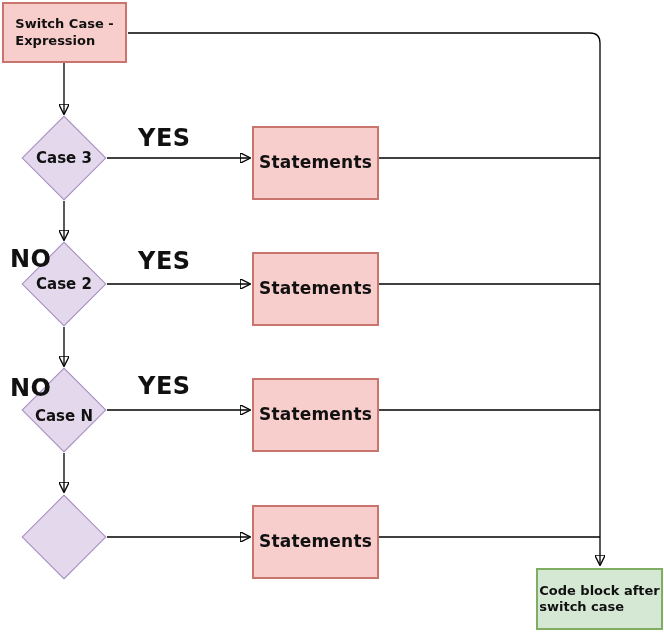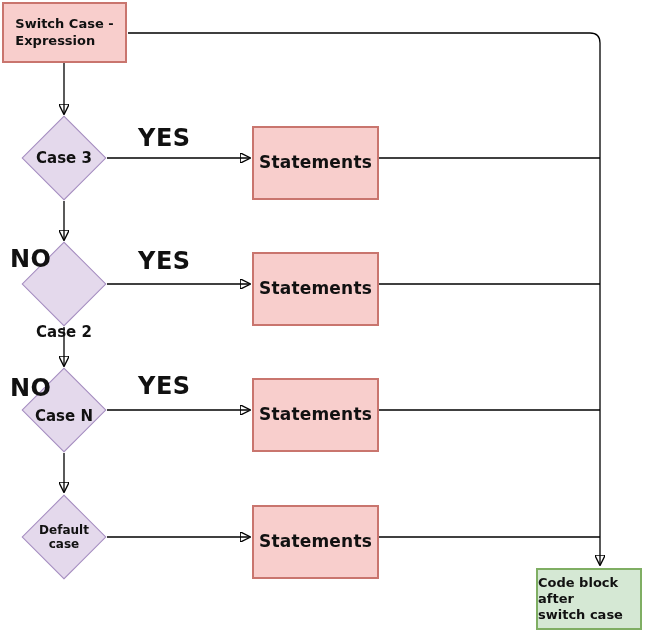--- a/index.html
+++ b/index.html
@@ -23,21 +23,21 @@
     justify-content: center;
     white-space: pre-line;
     font-weight: 700;
     line-height: 1.25;
   }
   .process { background: var(--process_fill, #f8cecc); border: 2px solid var(--process_border, #c9756e); }
   .start   { left: 2px; top: 2px; width: 125px; height: 61px; font-size: 13px; }
   .stmt    { left: 252px; width: 127px; height: 74px; font-size: 17px; letter-spacing: .2px; }
   .stmt1 { top: 126px; } .stmt2 { top: 252px; } .stmt3 { top: 378px; } .stmt4 { top: 505px; }
   .terminal {
-    left: 536px; top: 568px; width: 106px; height: 62px; font-size: 13px;
+    left: 536px; top: 568px; width: 127px; height: 62px; font-size: 13px;
     background: var(--terminal_fill, #d5e8d4); border: 2px solid var(--terminal_border, #7fae63);
   }
 
   .diamond {
     position: absolute;
     width: 60px; height: 60px;
     transform: rotate(45deg);
     box-sizing: border-box;
     background: var(--decision_fill, #e4d9ec);
     border: 1.5px solid var(--decision_border, #a48cbf);
@@ -45,21 +45,21 @@
   .d1 { left: 34px; top: 128px; } .d2 { left: 34px; top: 254px; }
   .d3 { left: 34px; top: 380px; } .d4 { left: 34px; top: 507px; }
 
   .dlabel {
     position: absolute;
     left: 22px; width: 84px;
     text-align: center;
     font-weight: 700;
     white-space: pre-line;
   }
-  .dl1 { top: 149px; font-size: 15px; } .dl2 { top: 275px; font-size: 15px; margin-top: 48px; }
+  .dl1 { top: 149px; font-size: 15px; } .dl2 { top: 275px; font-size: 15px; }
   .dl3 { top: 401px; font-size: 15px; margin-top: 6px; } .dl4 { top: 523px; font-size: 12px; line-height: 14px; }
 
   .edge-label {
     position: absolute;
     font-weight: 700;
     font-size: 24px;
     text-align: left;
     letter-spacing: .5px;
   }
   .yes { left: 138px; width: 56px; }
@@ -97,22 +97,20 @@
 Expression</div>
 
   <div class="diamond d1"></div>
   <div class="diamond d2"></div>
   <div class="diamond d3"></div>
   <div class="diamond d4"></div>
 
   <div class="dlabel dl1">Case 3</div>
   <div class="dlabel dl2">Case 2</div>
   <div class="dlabel dl3">Case N</div>
-  <div class="dlabel dl4">Default
-case</div>
 
   <div class="edge-label yes y1">YES</div>
   <div class="edge-label yes y2">YES</div>
   <div class="edge-label yes y3">YES</div>
   <div class="edge-label no n1">NO</div>
   <div class="edge-label no n2">NO</div>
 
   <div class="node process stmt stmt1">Statements</div>
   <div class="node process stmt stmt2">Statements</div>
   <div class="node process stmt stmt3">Statements</div>

